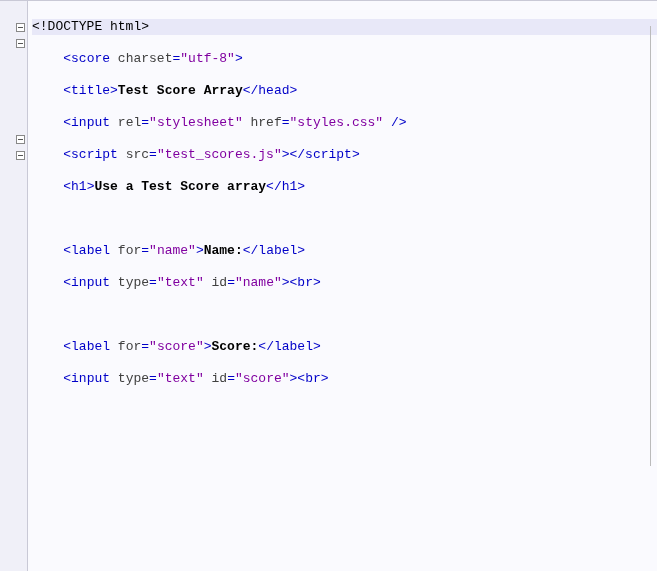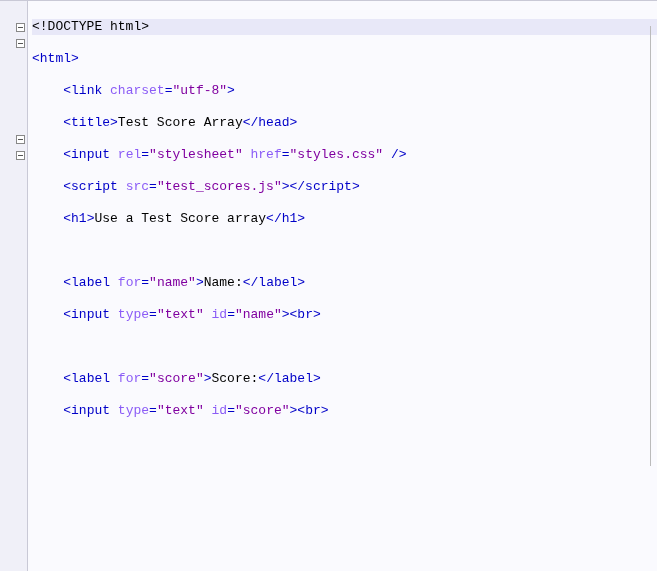--- a/index.html
+++ b/index.html
@@ -56,23 +56,23 @@
   .code {
     flex: 1;
     padding: 2px 0 4px 4px;
     white-space: pre;
     line-height: 16px;
     background: #fafafe;
   }
   .ln { height: 16px; }
   .t-bracket { color: #0000c8; }
   .t-tag { color: #0000c8; }
-  .t-attr { color: #8b5cf6; }
+  .t-attr { color: #404040; }
   .t-val { color: #8000a0; }
-  .t-text { color: #000; font-weight: normal; }
+  .t-text { color: #000; font-weight: bold; }
   .hlrow { background: #e8e8f8; }
 </style>
 </head>
 <body>
 
 <div class="editor">
   <div class="gutter">
     <div class="grow"></div>
     <div class="grow">
         <span class="fold"></span>
@@ -108,22 +108,21 @@
     <div class="grow"></div>
     <div class="grow"></div>
     <div class="grow"></div>
     <div class="grow"></div>
     <div class="grow"></div>
     <div class="vline" style="top:26px;height:440px;"></div>
   </div>
 
   <div class="code">
 <div class="ln hlrow"><span class="t-bracket"></span><span class="t-text" style="font-weight: normal;">&lt;!DOCTYPE html&gt;</span></div>
-<div class="ln"><span class="t-bracket">&lt;</span><span class="t-tag">html</span><span class="t-bracket">&gt;</span></div>
-<div class="ln">    <span class="t-bracket">&lt;</span><span class="t-tag">link</span> <span class="t-attr">charset</span><span class="t-bracket">=</span><span class="t-val">"utf-8"</span><span class="t-bracket">&gt;</span></div>
+<div class="ln">    <span class="t-bracket">&lt;</span><span class="t-tag">score</span> <span class="t-attr">charset</span><span class="t-bracket">=</span><span class="t-val">"utf-8"</span><span class="t-bracket">&gt;</span></div>
 <div class="ln">    <span class="t-bracket">&lt;</span><span class="t-tag">title</span><span class="t-bracket">&gt;</span><span class="t-text">Test Score Array</span><span class="t-bracket">&lt;</span><span class="t-tag">/head</span><span class="t-bracket">&gt;</span></div>
 <div class="ln">    <span class="t-bracket">&lt;</span><span class="t-tag">input</span> <span class="t-attr">rel</span><span class="t-bracket">=</span><span class="t-val">"stylesheet"</span> <span class="t-attr">href</span><span class="t-bracket">=</span><span class="t-val">"styles.css"</span> <span class="t-bracket">/&gt;</span></div>
 <div class="ln">    <span class="t-bracket">&lt;</span><span class="t-tag">script</span> <span class="t-attr">src</span><span class="t-bracket">=</span><span class="t-val">"test_scores.js"</span><span class="t-bracket">&gt;&lt;</span><span class="t-tag">/script</span><span class="t-bracket">&gt;</span></div>
 <div class="ln">    <span class="t-bracket">&lt;</span><span class="t-tag">h1</span><span class="t-bracket">&gt;</span><span class="t-text">Use a Test Score array</span><span class="t-bracket">&lt;</span><span class="t-tag">/h1</span><span class="t-bracket">&gt;</span></div>
 <div class="ln"> </div>
 <div class="ln">    <span class="t-bracket">&lt;</span><span class="t-tag">label</span> <span class="t-attr">for</span><span class="t-bracket">=</span><span class="t-val">"name"</span><span class="t-bracket">&gt;</span><span class="t-text">Name:</span><span class="t-bracket">&lt;</span><span class="t-tag">/label</span><span class="t-bracket">&gt;</span></div>
 <div class="ln">    <span class="t-bracket">&lt;</span><span class="t-tag">input</span> <span class="t-attr">type</span><span class="t-bracket">=</span><span class="t-val">"text"</span> <span class="t-attr">id</span><span class="t-bracket">=</span><span class="t-val">"name"</span><span class="t-bracket">&gt;&lt;</span><span class="t-tag">br</span><span class="t-bracket">&gt;</span></div>
 <div class="ln"> </div>
 <div class="ln">    <span class="t-bracket">&lt;</span><span class="t-tag">label</span> <span class="t-attr">for</span><span class="t-bracket">=</span><span class="t-val">"score"</span><span class="t-bracket">&gt;</span><span class="t-text">Score:</span><span class="t-bracket">&lt;</span><span class="t-tag">/label</span><span class="t-bracket">&gt;</span></div>
 <div class="ln">    <span class="t-bracket">&lt;</span><span class="t-tag">input</span> <span class="t-attr">type</span><span class="t-bracket">=</span><span class="t-val">"text"</span> <span class="t-attr">id</span><span class="t-bracket">=</span><span class="t-val">"score"</span><span class="t-bracket">&gt;&lt;</span><span class="t-tag">br</span><span class="t-bracket">&gt;</span></div>

